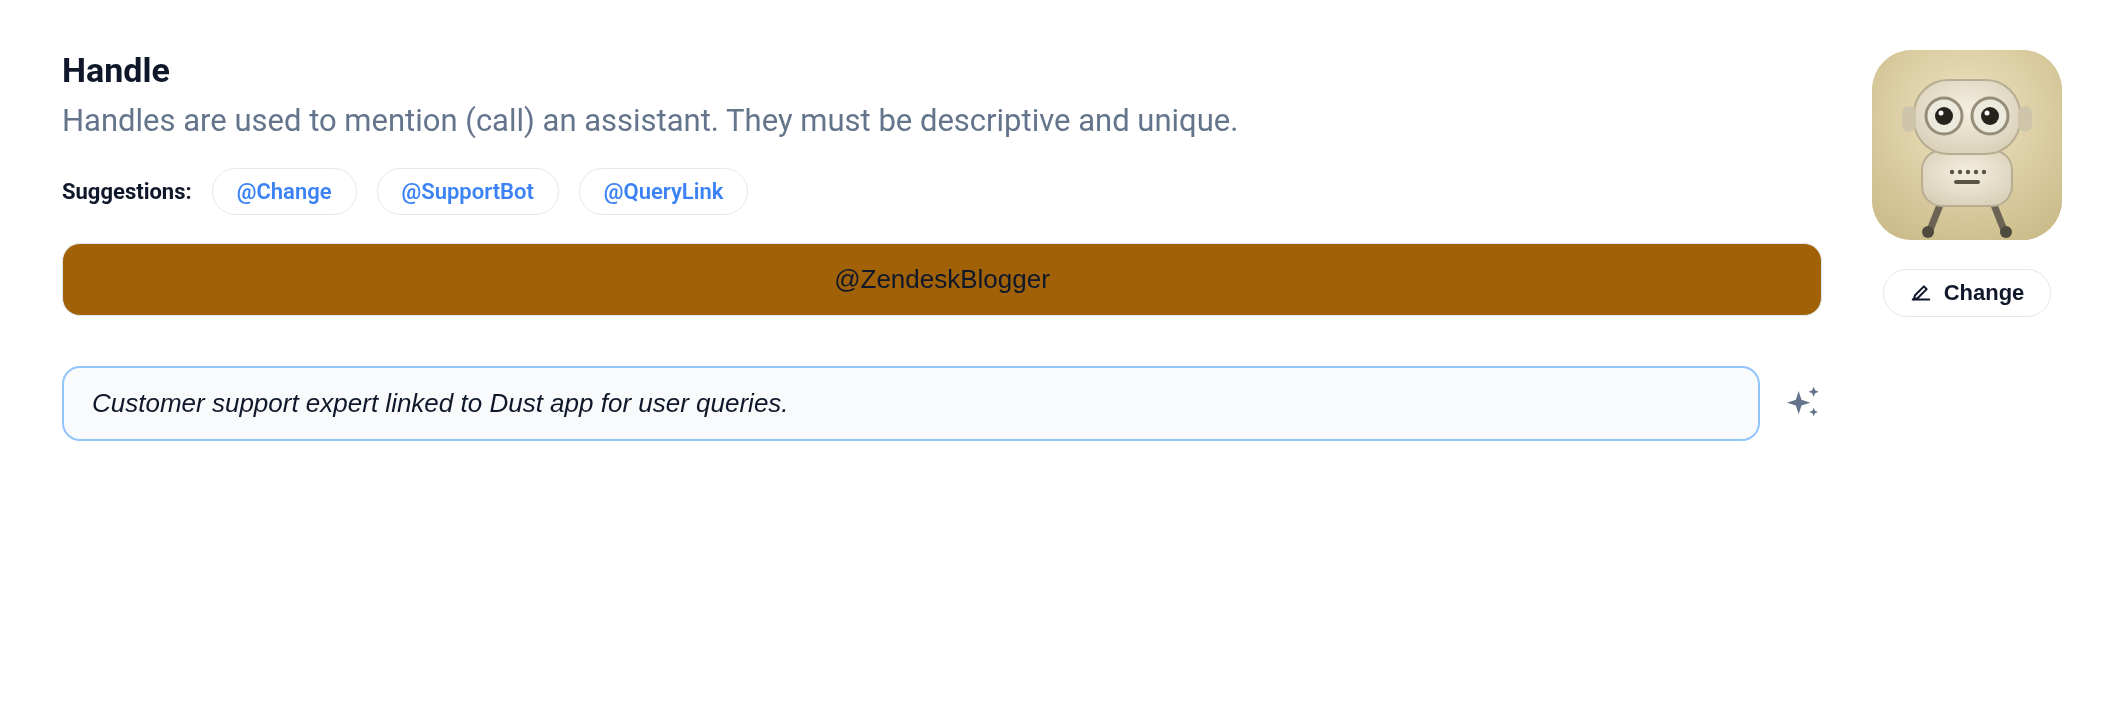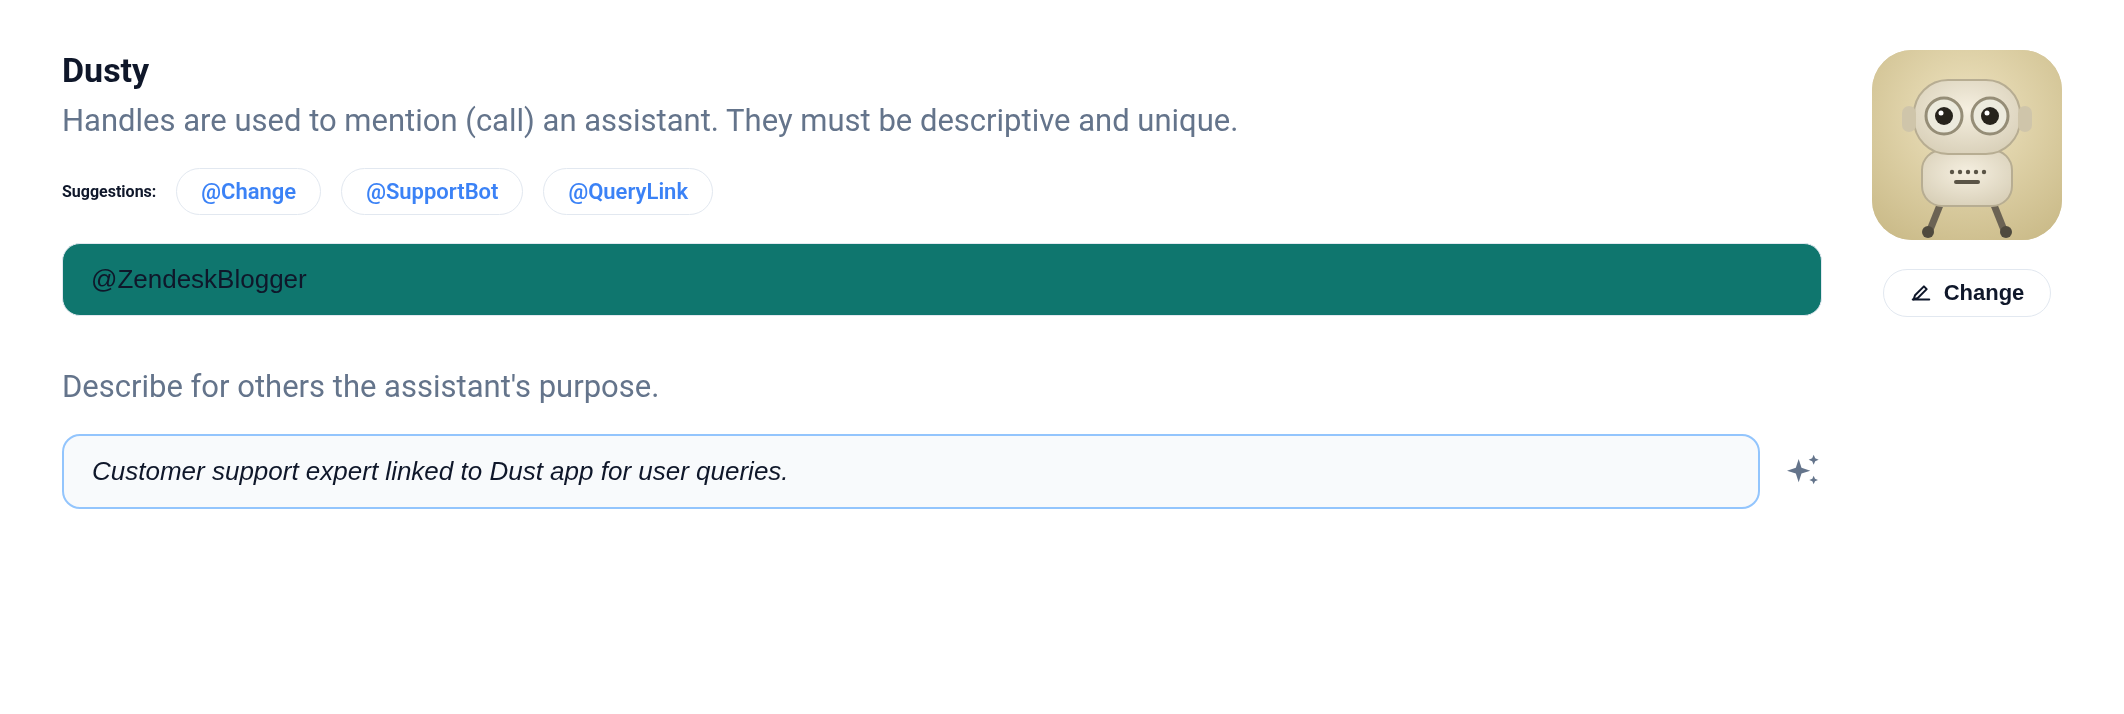--- a/index.html
+++ b/index.html
@@ -39,46 +39,47 @@
     margin: 0 0 26px 0;
     line-height: 1.35;
   }
   .suggestions-row {
     display: flex;
     align-items: center;
     gap: 20px;
     margin-bottom: 28px;
   }
   .suggestions-label {
-    font-size: 16px;
+    font-size: 22px;
     font-weight: 700;
     color: #0f172a;
   }
   .chip {
     display: inline-flex;
     align-items: center;
     border: 1.5px solid #e2e8f0;
     border-radius: 999px;
     padding: 10px 24px;
     font-size: 22px;
     font-weight: 600;
     color: #3b82f6;
     background: #fff;
     cursor: pointer;
   }
   .handle-input {
     width: 100%;
     max-width: 1760px;
-    background: #0f766e;
+    background: #a16207;
     border: 1.5px solid #e2e8f0;
     border-radius: 18px;
     padding: 20px 28px;
     font-size: 26px;
     color: #0f172a;
     outline: none;
+    text-align: center;
   }
   .desc-row {
     display: flex;
     align-items: center;
     gap: 22px;
     width: 100%;
   }
   .desc-input {
     flex: 1 1 auto;
     background: #f8fafc;
@@ -117,35 +118,34 @@
     cursor: pointer;
   }
   .pen-icon { display:inline-flex; }
 </style>
 </head>
 <body>
 
 <div class="page">
   <div class="main-col">
 
-    <h2 class="section-title">Dusty</h2>
+    <h2 class="section-title">Handle</h2>
     <p class="section-sub">Handles are used to mention (call) an assistant. They must be descriptive and unique.</p>
 
     <div class="suggestions-row">
       <span class="suggestions-label">Suggestions:</span>
       <span class="chip">@Change</span>
       <span class="chip">@SupportBot</span>
       <span class="chip">@QueryLink</span>
     </div>
 
     <input type="text" class="handle-input" value="@ZendeskBlogger" style="">
 
     <div class="section-gap"></div>
 
-    <p class="section-sub">Describe for others the assistant's purpose.</p>
 
     <div class="desc-row">
       <input type="text" class="desc-input" value="Customer support expert linked to Dust app for user queries." style="">
       <span class="sparkle">
         <svg width="40" height="40" viewBox="0 0 24 24" fill="currentColor">
           <path d="M19 3.5 L19.9 5.6 L22 6.5 L19.9 7.4 L19 9.5 L18.1 7.4 L16 6.5 L18.1 5.6 Z"></path>
           <path d="M10 6 L11.7 11.3 L17 13 L11.7 14.7 L10 20 L8.3 14.7 L3 13 L8.3 11.3 Z"></path>
           <path d="M19 16 L19.8 17.8 L21.6 18.6 L19.8 19.4 L19 21.2 L18.2 19.4 L16.4 18.6 L18.2 17.8 Z"></path>
         </svg>
       </span>

